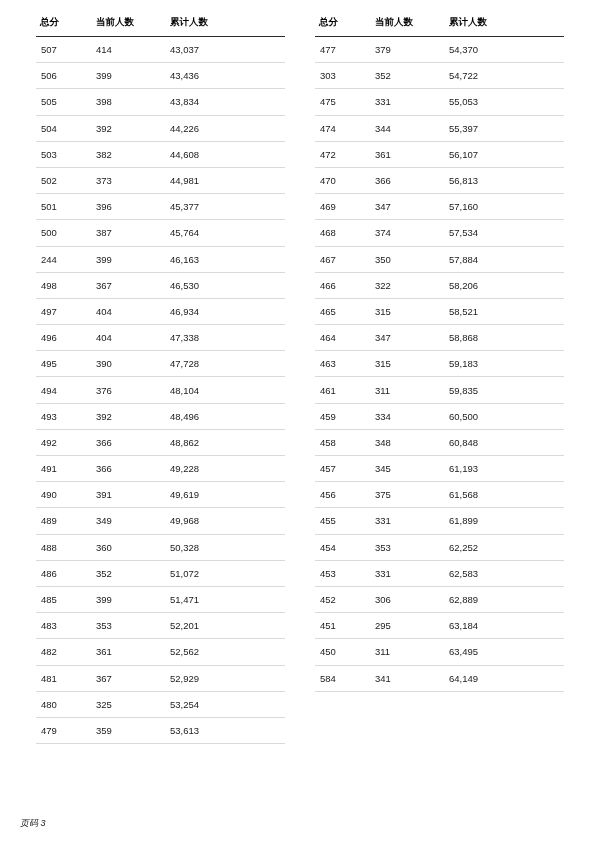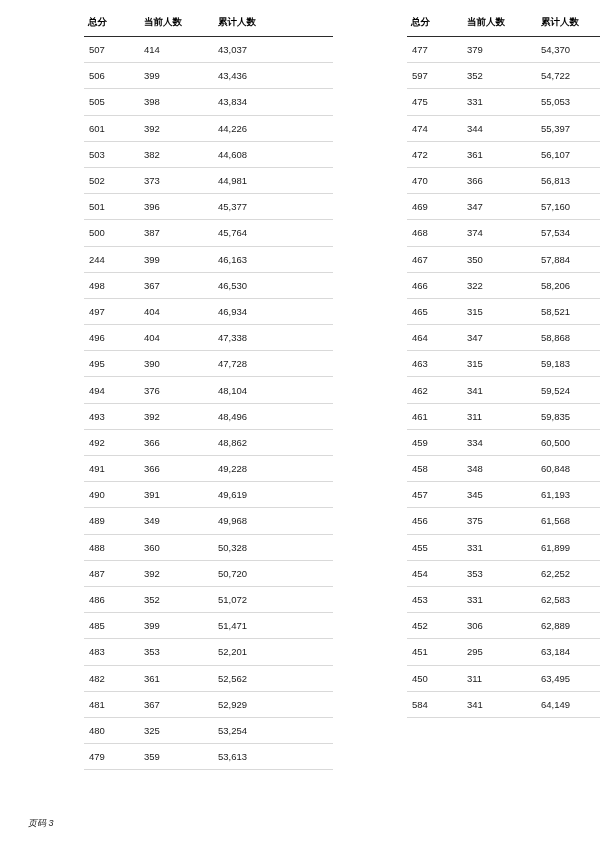--- a/index.html
+++ b/index.html
@@ -23,21 +23,20 @@
   .tables {
     display: flex;
     flex-direction: row;
     justify-content: space-between;
     align-items: flex-start;
   }
   table.score-table {
     border-collapse: collapse;
     width: 245px;
     table-layout: fixed;
-    margin-left: 48px;
   }
   table.score-table thead th {
     font-size: 9.5px;
     font-weight: bold;
     text-align: left;
     padding: 0 0 7px 0;
     color: #000;
     white-space: nowrap;
     border-bottom: 1px solid #2b2b2b;
   }
@@ -57,21 +56,21 @@
   }
   table.score-table tbody td.c0 { padding-left: 5px; }
   table.score-table tbody td.c1 { }
   table.score-table tbody td.c2 { }
   .gap {
     width: 26px;
     flex: 0 0 26px;
   }
   .footer {
     position: absolute;
-    left: 28px;
+    left: 20px;
     bottom: 18px;
     font-size: 9px;
     font-style: italic;
     color: #222;
   }
 </style>
 </head>
 <body>
 
 <div class="page">
@@ -95,21 +94,21 @@
             <td class="c0">506</td>
             <td class="c1">399</td>
             <td class="c2">43,436</td>
           </tr>
           <tr>
             <td class="c0">505</td>
             <td class="c1">398</td>
             <td class="c2">43,834</td>
           </tr>
           <tr>
-            <td class="c0">601</td>
+            <td class="c0">504</td>
             <td class="c1">392</td>
             <td class="c2">44,226</td>
           </tr>
           <tr>
             <td class="c0">503</td>
             <td class="c1">382</td>
             <td class="c2">44,608</td>
           </tr>
           <tr>
             <td class="c0">502</td>
@@ -178,25 +177,20 @@
           </tr>
           <tr>
             <td class="c0">489</td>
             <td class="c1">349</td>
             <td class="c2">49,968</td>
           </tr>
           <tr>
             <td class="c0">488</td>
             <td class="c1">360</td>
             <td class="c2">50,328</td>
-          </tr>
-          <tr>
-            <td class="c0">487</td>
-            <td class="c1">392</td>
-            <td class="c2">50,720</td>
           </tr>
           <tr>
             <td class="c0">486</td>
             <td class="c1">352</td>
             <td class="c2">51,072</td>
           </tr>
           <tr>
             <td class="c0">485</td>
             <td class="c1">399</td>
             <td class="c2">51,471</td>
@@ -239,21 +233,21 @@
           <th class="c2">累计人数</th>
         </tr>
       </thead>
       <tbody id="right-body">
           <tr>
             <td class="c0">477</td>
             <td class="c1">379</td>
             <td class="c2">54,370</td>
           </tr>
           <tr>
-            <td class="c0">597</td>
+            <td class="c0">303</td>
             <td class="c1">352</td>
             <td class="c2">54,722</td>
           </tr>
           <tr>
             <td class="c0">475</td>
             <td class="c1">331</td>
             <td class="c2">55,053</td>
           </tr>
           <tr>
             <td class="c0">474</td>
@@ -299,25 +293,20 @@
             <td class="c0">464</td>
             <td class="c1">347</td>
             <td class="c2">58,868</td>
           </tr>
           <tr>
             <td class="c0">463</td>
             <td class="c1">315</td>
             <td class="c2">59,183</td>
           </tr>
           <tr>
-            <td class="c0">462</td>
-            <td class="c1">341</td>
-            <td class="c2">59,524</td>
-          </tr>
-          <tr>
             <td class="c0">461</td>
             <td class="c1">311</td>
             <td class="c2">59,835</td>
           </tr>
           <tr>
             <td class="c0">459</td>
             <td class="c1">334</td>
             <td class="c2">60,500</td>
           </tr>
           <tr>

